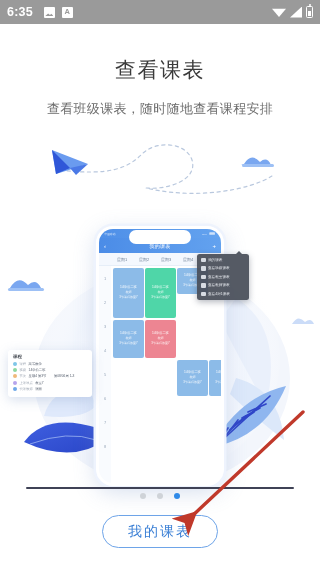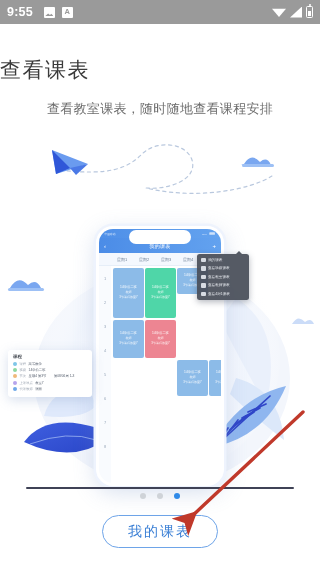--- a/index.html
+++ b/index.html
@@ -49,21 +49,21 @@
     width: 2.5px; height: 1.6px; background: #ffffff; border-radius: 1px;
   }
   .sb-batt::after {
     content: ""; position: absolute; left: .6px; right: .6px; bottom: .6px;
     height: 5px; background: #ffffff;
   }
 
   
   .title {
     position: absolute; top: 56px; left: 0; width: 320px;
-    text-align: left;
+    text-align: center;
     font-size: 21px; color: #3b3b3b; letter-spacing: 1.5px;
     font-weight: 500;
   }
   .subtitle {
     position: absolute; top: 100px; left: 0; width: 320px;
     text-align: center;
     font-size: 13px; color: #6d6d6d; letter-spacing: .3px;
   }
 
   
@@ -191,34 +191,34 @@
     color: #3a7fd5; font-size: 14px; letter-spacing: 2px;
     display: flex; align-items: center; justify-content: center;
     cursor: pointer;
   }
   .arrow-layer { position: absolute; top: 0; left: 0; width: 320px; height: 568px; pointer-events: none; }
 </style>
 </head>
 <body>
 
 <div class="statusbar">
-  <div class="sb-time">9:55</div>
+  <div class="sb-time">6:35</div>
   <div class="sb-left-icons">
     <div class="sb-ico photo"></div>
     <div class="sb-ico doc"></div>
   </div>
   <div class="sb-right">
     <div class="sb-wifi"></div>
     <div class="sb-signal"></div>
     <div class="sb-batt"></div>
   </div>
 </div>
 
 <div class="title">查看课表</div>
-<div class="subtitle">查看教室课表，随时随地查看课程安排</div>
+<div class="subtitle">查看班级课表，随时随地查看课程安排</div>
 
 <div class="art">
 
   <svg width="320" height="360" viewBox="0 0 320 360">
     <defs>
       <radialGradient id="glow" cx="50%" cy="52%" r="52%">
         <stop offset="0%" stop-color="#ffffff" stop-opacity="1"></stop>
         <stop offset="70%" stop-color="#f2f6fd" stop-opacity=".9"></stop>
         <stop offset="100%" stop-color="#ffffff" stop-opacity="0"></stop>
       </radialGradient>

